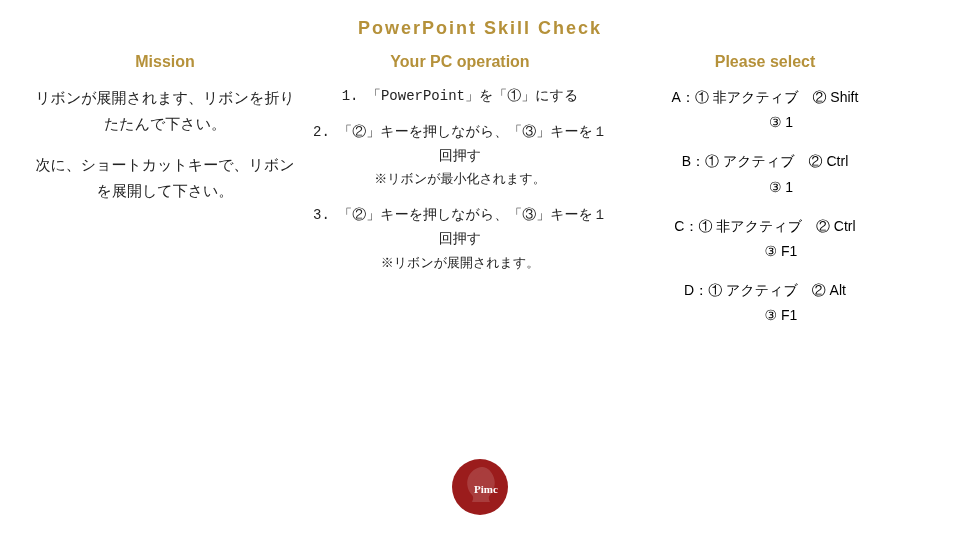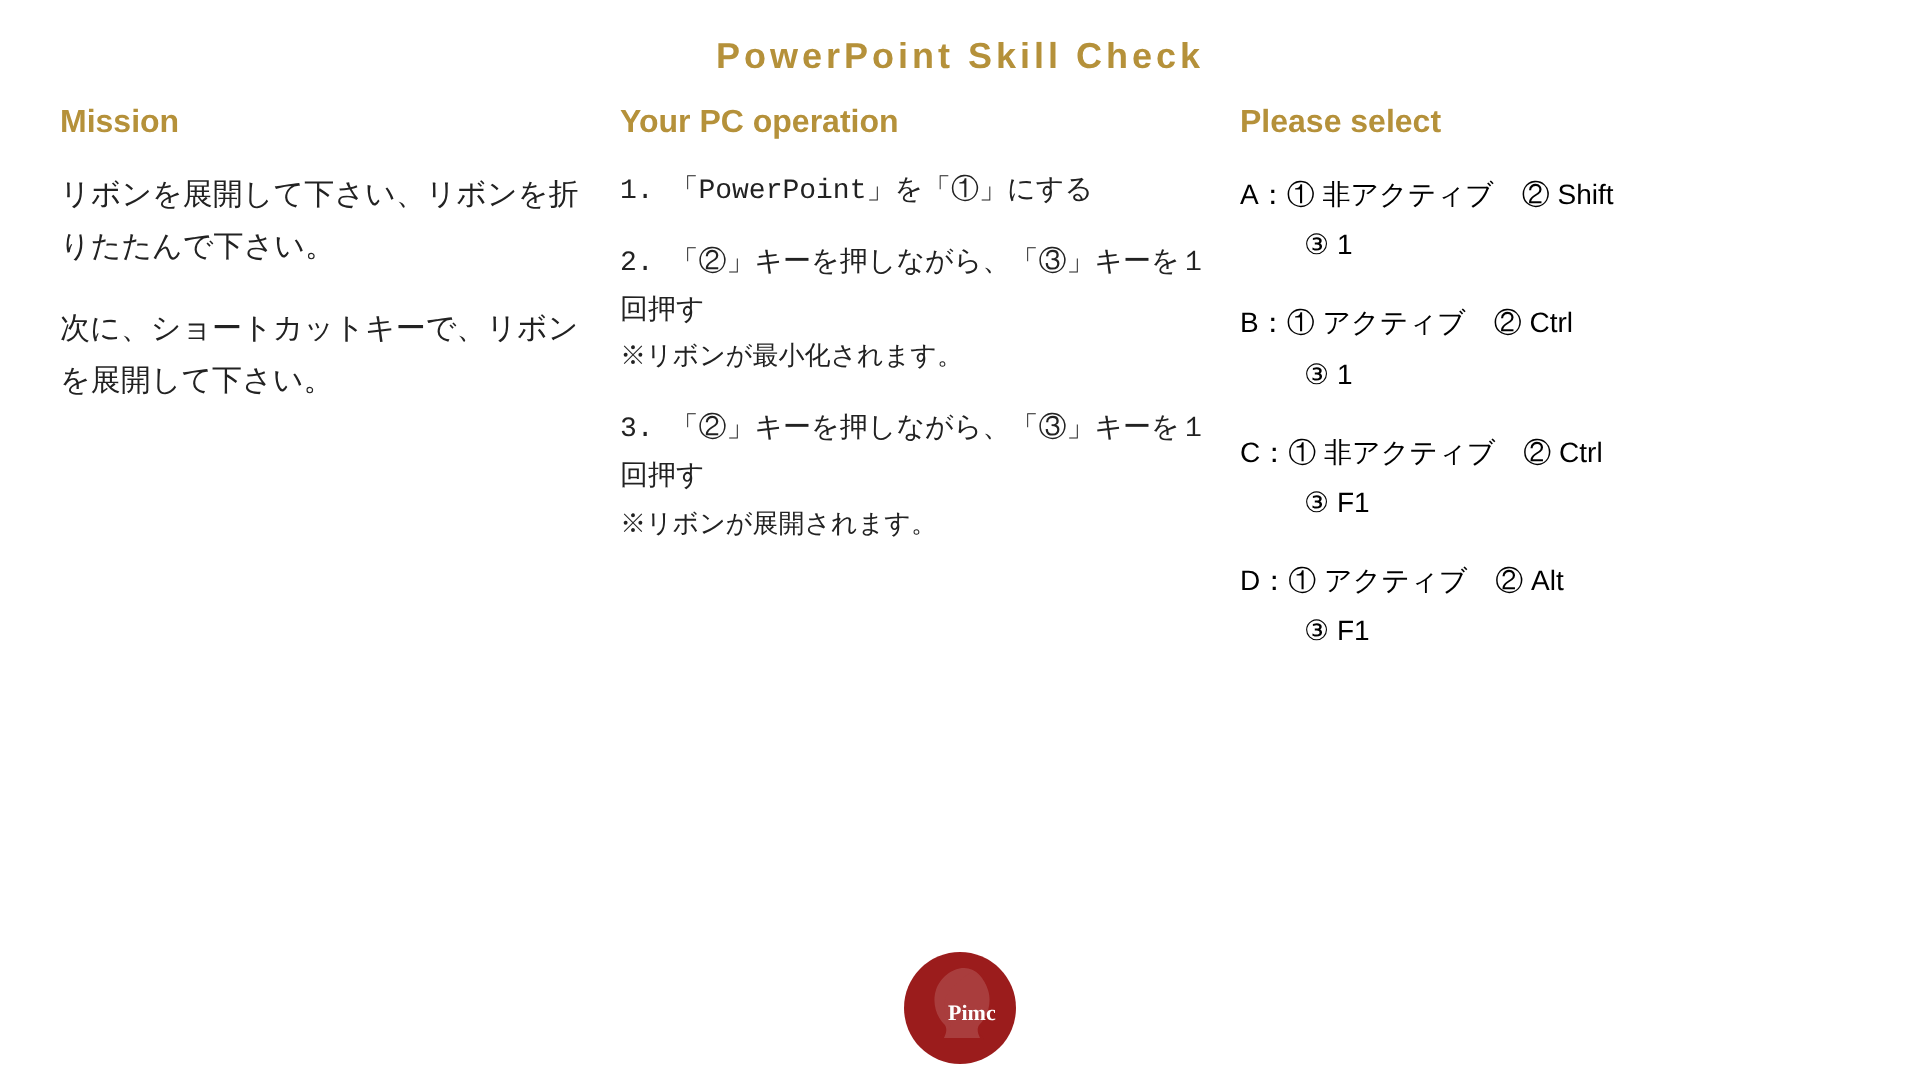--- a/index.html
+++ b/index.html
@@ -25,20 +25,21 @@
       font-weight: bold;
       color: #b5913a;
       letter-spacing: 2px;
     }
 
     .content-area {
       display: flex;
       flex-direction: row;
       padding: 0 20px 0 30px;
       gap: 0;
+      text-align: center;
     }
 
     .col-mission {
       width: 280px;
       padding-right: 10px;
     }
 
     .col-operation {
       width: 310px;
       padding-right: 10px;
@@ -99,21 +100,21 @@
     .please-select-header {
       font-size: 16px;
       font-weight: bold;
       color: #b5913a;
       margin-bottom: 14px;
     }
 
     
     .logo-area {
       position: absolute;
-      bottom: 2px;
+      bottom: 19px;
       left: 50%;
       transform: translateX(-50%);
       display: flex;
       flex-direction: column;
       align-items: center;
     }
 
     .pimc-icon {
       width: 64px;
       height: 64px;
@@ -122,21 +123,21 @@
   </style>
 </head>
 <body>
 
 <div class="page-title">PowerPoint Skill Check</div>
 
 <div class="content-area">
 
   <div class="col-mission">
     <div class="col-header">Mission</div>
-    <div class="mission-text">リボンを展開して下さい、リボンを折りたたんで下さい。</div>
+    <div class="mission-text">リボンが展開されます、リボンを折りたたんで下さい。</div>
     <div class="mission-text">次に、ショートカットキーで、リボンを展開して下さい。</div>
   </div>
 
   <div class="col-operation">
     <div class="col-header">Your PC operation</div>
     <ol class="operation-list">
       <li class="operation-item">
         <span>1.</span>
         <span>「PowerPoint」を「①」にする</span>
       </li>

